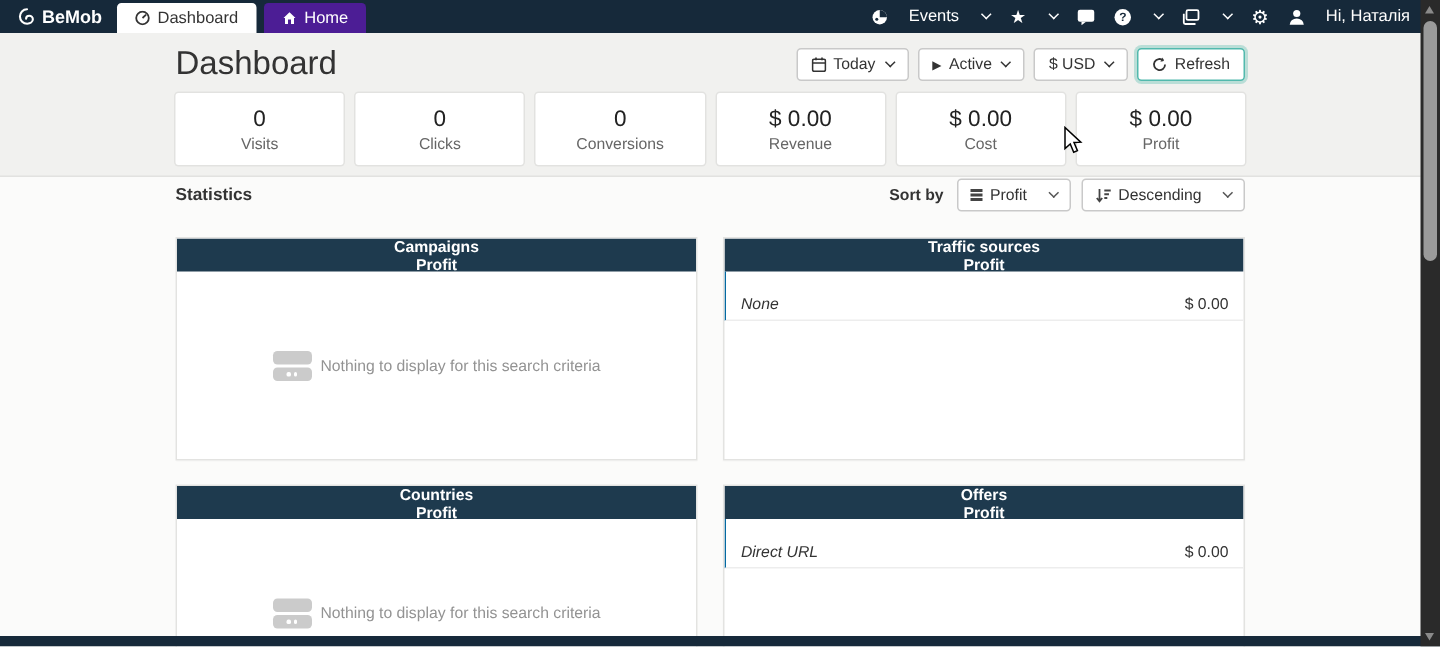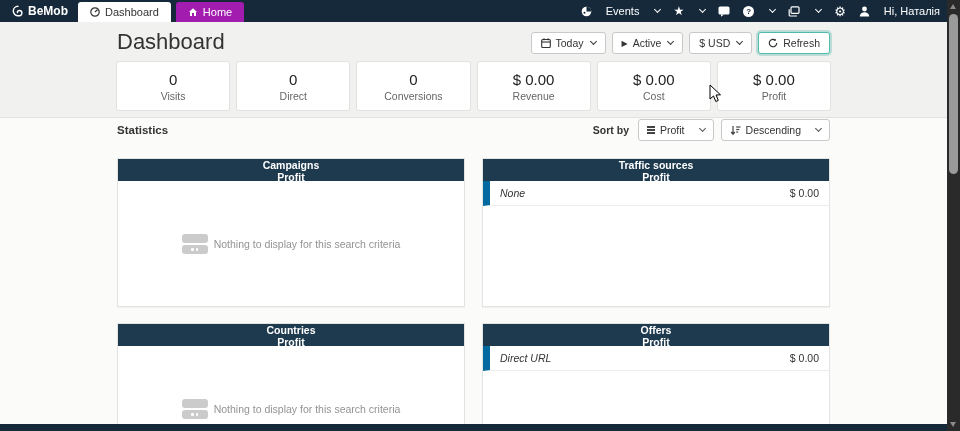--- a/index.html
+++ b/index.html
@@ -15,21 +15,21 @@
     position: absolute; top: 0; left: 0; width: 960px; height: 22px;
     background: #16293a; display: flex; align-items: stretch; color: #fff;
     font-size: 11px; z-index: 3;
   }
   .brand { display: flex; align-items: center; gap: 4px; padding: 0 10px 0 12px; font-weight: bold; font-size: 12px; }
   .tab {
     display: flex; align-items: center; gap: 5px; padding: 0 12px;
     margin-top: 2px; border-radius: 3px 3px 0 0; font-size: 11px; cursor: pointer;
   }
   .tab.active { background: #fff; color: #333; }
-  .tab.inactive { background: #a21caf; color: #fff; margin-left: 5px; }
+  .tab.inactive { background: #4c1d95; color: #fff; margin-left: 5px; }
   .topbar-right { margin-left: auto; display: flex; align-items: center; gap: 13px; padding-right: 20px; }
   .tb-item { display: flex; align-items: center; gap: 14px; cursor: pointer; }
   .chev {
     display: inline-block; width: 5px; height: 5px;
     border-right: 1.3px solid currentColor; border-bottom: 1.3px solid currentColor;
     transform: rotate(45deg); margin-left: 2px; margin-top: -3px;
   }
   .star-glyph { font-size: 12px; line-height: 1; }
   .gear-glyph { font-size: 13px; line-height: 1; }
   .help-circle {
@@ -85,21 +85,21 @@
   .empty {
     height: 126px; display: flex; flex-direction: row; align-items: center; justify-content: center;
     gap: 6px; color: #939393; font-size: 10.5px;
   }
   .db-icon { width: 26px; }
   .db-icon .slab { height: 9px; background: #cbcbcb; border-radius: 3px; }
   .db-icon .slab + .slab { margin-top: 2px; display: flex; align-items: center; justify-content: center; gap: 2px; }
   .db-icon .dot { width: 2.5px; height: 2.5px; background: #fff; border-radius: 50%; }
   .prow {
     display: flex; justify-content: space-between; align-items: flex-start;
-    padding: 6px 10px; border-left: 7px solid #0369a1; border-bottom: 1px solid #ededed;
+    padding: 16px 10px; border-left: 1px solid #0369a1; border-bottom: 1px solid #ededed;
     font-size: 10.5px; color: #333; height: 25px;
   }
   .prow .name { font-style: italic; }
   
   .footer-bar { position: absolute; left: 0; top: 424px; width: 960px; height: 7px; background: #16293a; z-index: 4; }
   .scrollbar { position: absolute; right: 0; top: 0; width: 13px; height: 431px; background: #2a2a2a; z-index: 10; }
   .sb-thumb { position: absolute; left: 2px; top: 14px; width: 9px; height: 160px; background: #9a9a9a; border-radius: 5px; }
   .sb-up { position: absolute; top: 4px; left: 3px; width: 0; height: 0; border-left: 3.5px solid transparent; border-right: 3.5px solid transparent; border-bottom: 5px solid #8a8a8a; }
   .sb-down { position: absolute; bottom: 4px; left: 3px; width: 0; height: 0; border-left: 3.5px solid transparent; border-right: 3.5px solid transparent; border-top: 5px solid #8a8a8a; }
   .cursor { position: absolute; left: 709px; top: 84px; z-index: 20; pointer-events: none; }
@@ -202,21 +202,21 @@
         <span>Refresh</span>
       </div>
     </div>
     <div class="stats-row">
       <div class="card">
         <div class="value">0</div>
         <div class="label">Visits</div>
       </div>
       <div class="card">
         <div class="value">0</div>
-        <div class="label">Direct</div>
+        <div class="label">Clicks</div>
       </div>
       <div class="card">
         <div class="value">0</div>
         <div class="label">Conversions</div>
       </div>
       <div class="card">
         <div class="value">$ 0.00</div>
         <div class="label">Revenue</div>
       </div>
       <div class="card">

